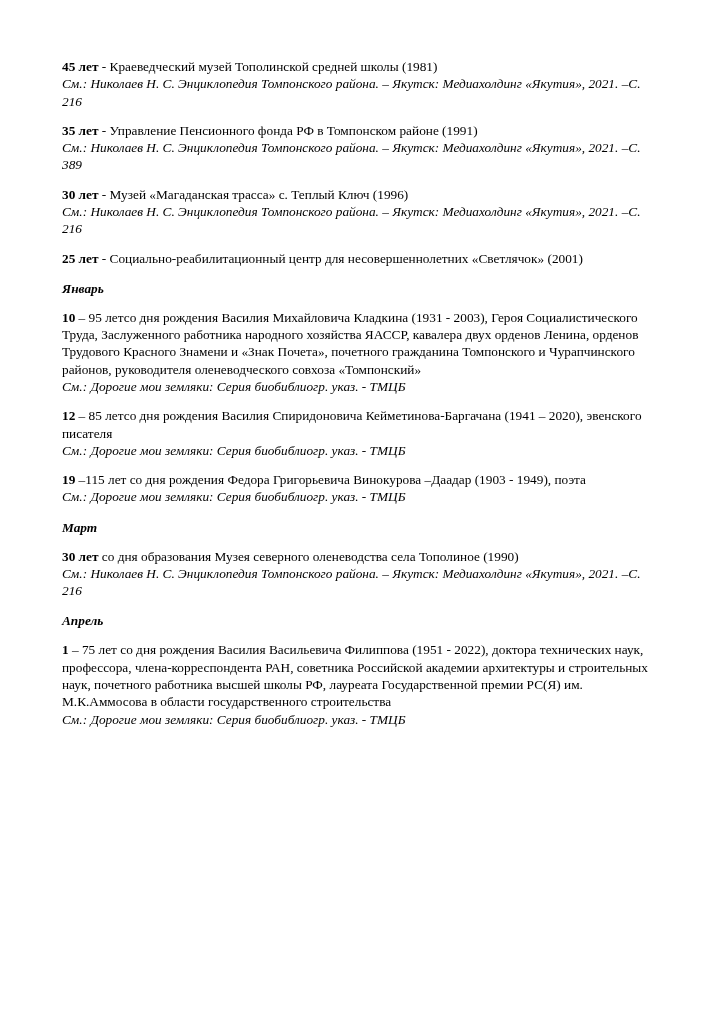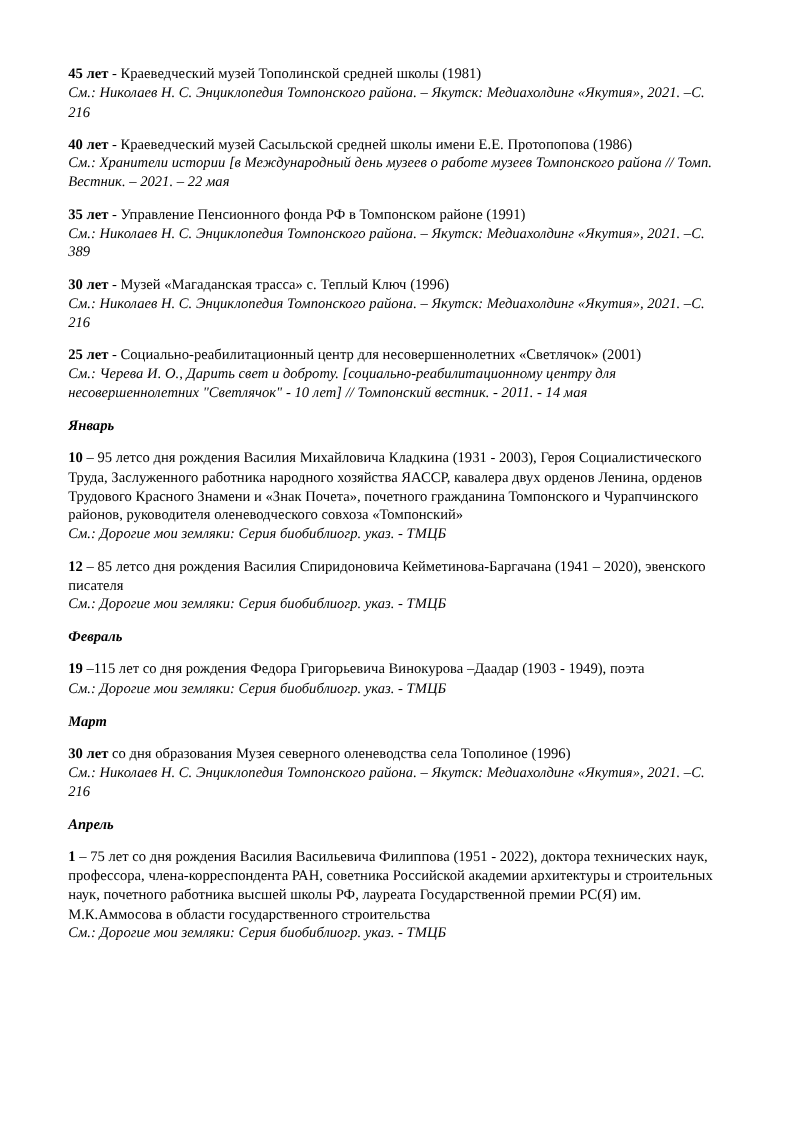--- a/index.html
+++ b/index.html
@@ -49,52 +49,46 @@
 </head>
 <body>
 
 <div class="page">
   <div id="content">
       <div class="entry">
         <div class="line head"><b>45 лет</b><span> - Краеведческий музей Тополинской средней школы (1981)</span></div>
         <div class="line src">См.: Николаев Н. С. Энциклопедия Томпонского района. – Якутск: Медиахолдинг «Якутия», 2021. –С. 216</div>
       </div>
       <div class="entry">
-        <div class="line head"><b>40 лет</b><span> - Краеведческий музей Сасыльской средней школы имени Е.Е. Протопопова (1986)</span></div>
-        <div class="line src">См.: Хранители истории [в Международный день музеев о работе музеев Томпонского района  // Томп. Вестник. – 2021. – 22 мая</div>
-      </div>
-      <div class="entry">
         <div class="line head"><b>35 лет</b><span> - Управление Пенсионного фонда РФ в Томпонском районе (1991)</span></div>
         <div class="line src">См.: Николаев Н. С. Энциклопедия Томпонского района. – Якутск: Медиахолдинг «Якутия», 2021. –С. 389</div>
       </div>
       <div class="entry">
         <div class="line head"><b>30 лет</b><span> -  Музей «Магаданская трасса»  с. Теплый Ключ  (1996)</span></div>
         <div class="line src">См.: Николаев Н. С. Энциклопедия Томпонского района.  – Якутск: Медиахолдинг «Якутия», 2021. –С. 216</div>
       </div>
       <div class="entry">
         <div class="line head"><b>25 лет</b><span> - Социально-реабилитационный центр для несовершеннолетних «Светлячок» (2001)</span></div>
-        <div class="line src">См.: Черева И. О., Дарить свет и доброту. [социально-реабилитационному центру для несовершеннолетних "Светлячок" - 10 лет] // Томпонский вестник. - 2011. - 14 мая</div>
       </div>
       <div class="month">Январь</div>
       <div class="entry">
         <div class="line head"><b>10</b><span> – 95 летсо дня рождения Василия Михайловича Кладкина (1931 - 2003), Героя Социалистического Труда, Заслуженного  работника народного хозяйства ЯАССР, кавалера двух орденов Ленина, орденов Трудового Красного Знамени и «Знак Почета», почетного гражданина Томпонского и Чурапчинского районов, руководителя оленеводческого совхоза «Томпонский»</span></div>
         <div class="line src">См.: Дорогие мои земляки:  Серия биобиблиогр. указ. - ТМЦБ</div>
       </div>
       <div class="entry">
         <div class="line head"><b>12</b><span> – 85 летсо дня рождения Василия Спиридоновича Кейметинова-Баргачана (1941 – 2020), эвенского писателя</span></div>
         <div class="line src">См.: Дорогие мои земляки:  Серия биобиблиогр. указ. - ТМЦБ</div>
       </div>
-      <div class="month">Февраль</div>
       <div class="entry">
         <div class="line head"><b>19</b><span> –115 лет со дня рождения Федора Григорьевича Винокурова –Даадар (1903 - 1949), поэта</span></div>
         <div class="line src">См.: Дорогие мои земляки:  Серия биобиблиогр. указ. - ТМЦБ</div>
       </div>
       <div class="month">Март</div>
       <div class="entry">
-        <div class="line head"><b>30 лет</b><span> со дня образования Музея северного оленеводства села Тополиное (1996)</span></div>
+        <div class="line head"><b>30 лет</b><span> со дня образования Музея северного оленеводства села Тополиное (1990)</span></div>
         <div class="line src">См.: Николаев Н. С. Энциклопедия Томпонского района. – Якутск: Медиахолдинг «Якутия», 2021. –С. 216</div>
       </div>
       <div class="month">Апрель</div>
       <div class="entry">
         <div class="line head"><b>1</b><span> – 75 лет со дня рождения Василия Васильевича Филиппова (1951 - 2022), доктора технических наук, профессора, члена-корреспондента РАН, советника Российской академии архитектуры и строительных наук, почетного работника высшей школы РФ, лауреата Государственной премии РС(Я) им. М.К.Аммосова в области государственного строительства</span></div>
         <div class="line src">См.: Дорогие мои земляки:  Серия биобиблиогр. указ. - ТМЦБ</div>
       </div>
     </div>
 </div>
 

